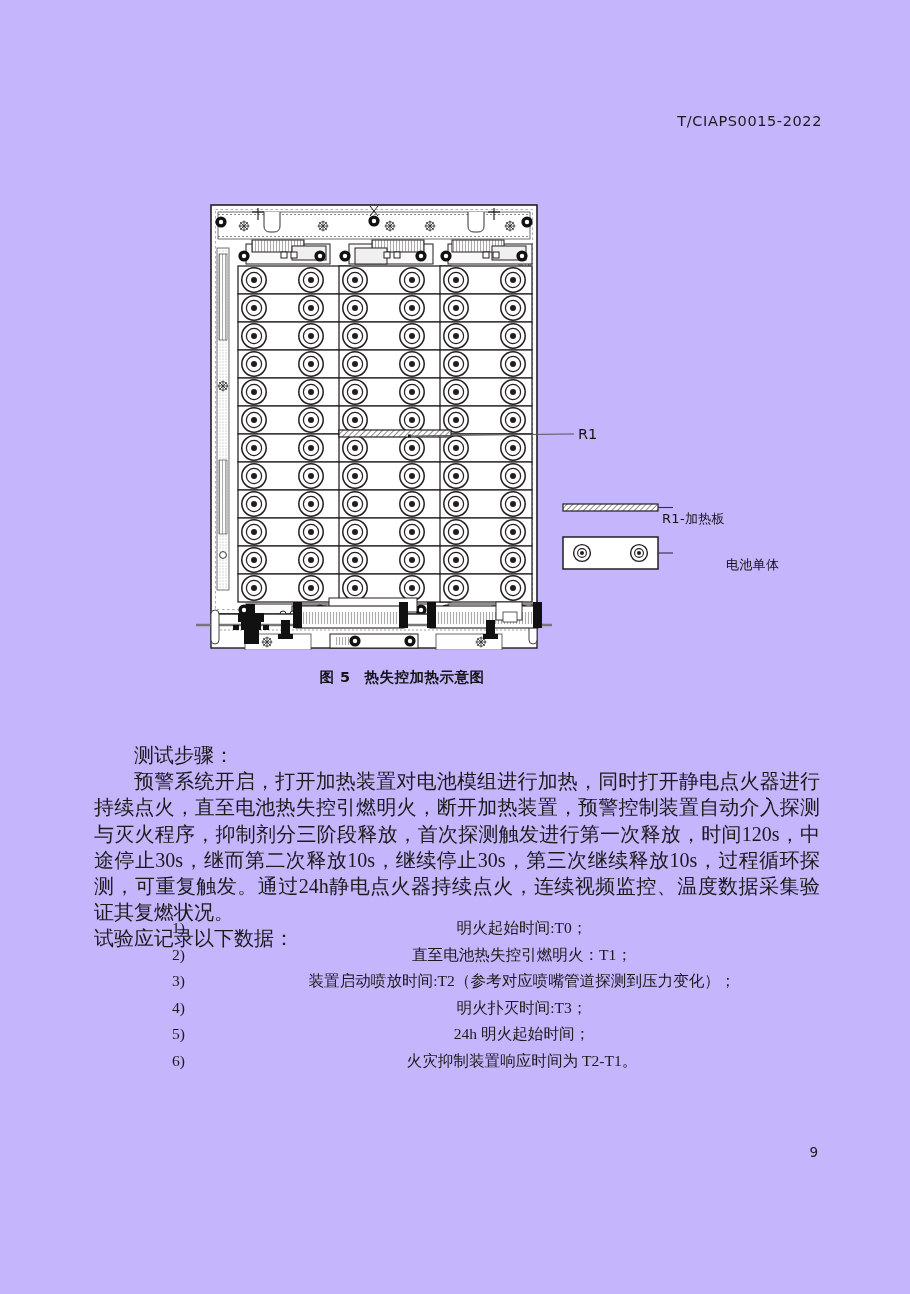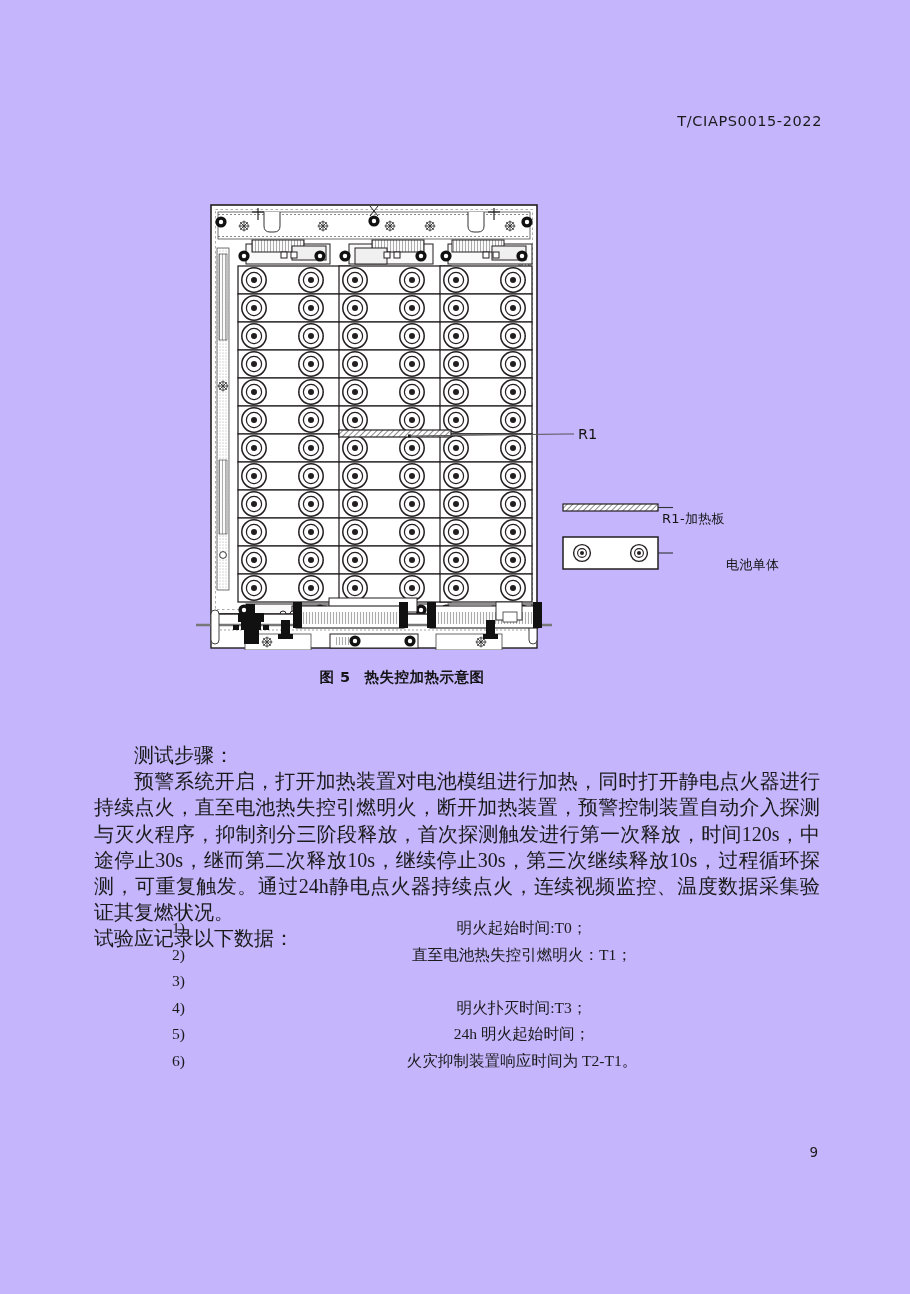--- a/index.html
+++ b/index.html
@@ -492,20 +492,21 @@
     <div class="step-row">
       <span class="step-num">1)</span>
       <span class="step-txt">明火起始时间:T0；</span>
     </div>
     <div class="step-row">
       <span class="step-num">2)</span>
       <span class="step-txt">直至电池热失控引燃明火：T1；</span>
     </div>
     <div class="step-row">
       <span class="step-num">3)</span>
+      <span class="step-txt">装置启动喷放时间:T2（参考对应喷嘴管道探测到压力变化）；</span>
     </div>
     <div class="step-row">
       <span class="step-num">4)</span>
       <span class="step-txt">明火扑灭时间:T3；</span>
     </div>
     <div class="step-row">
       <span class="step-num">5)</span>
       <span class="step-txt">24h 明火起始时间；</span>
     </div>
     <div class="step-row">

